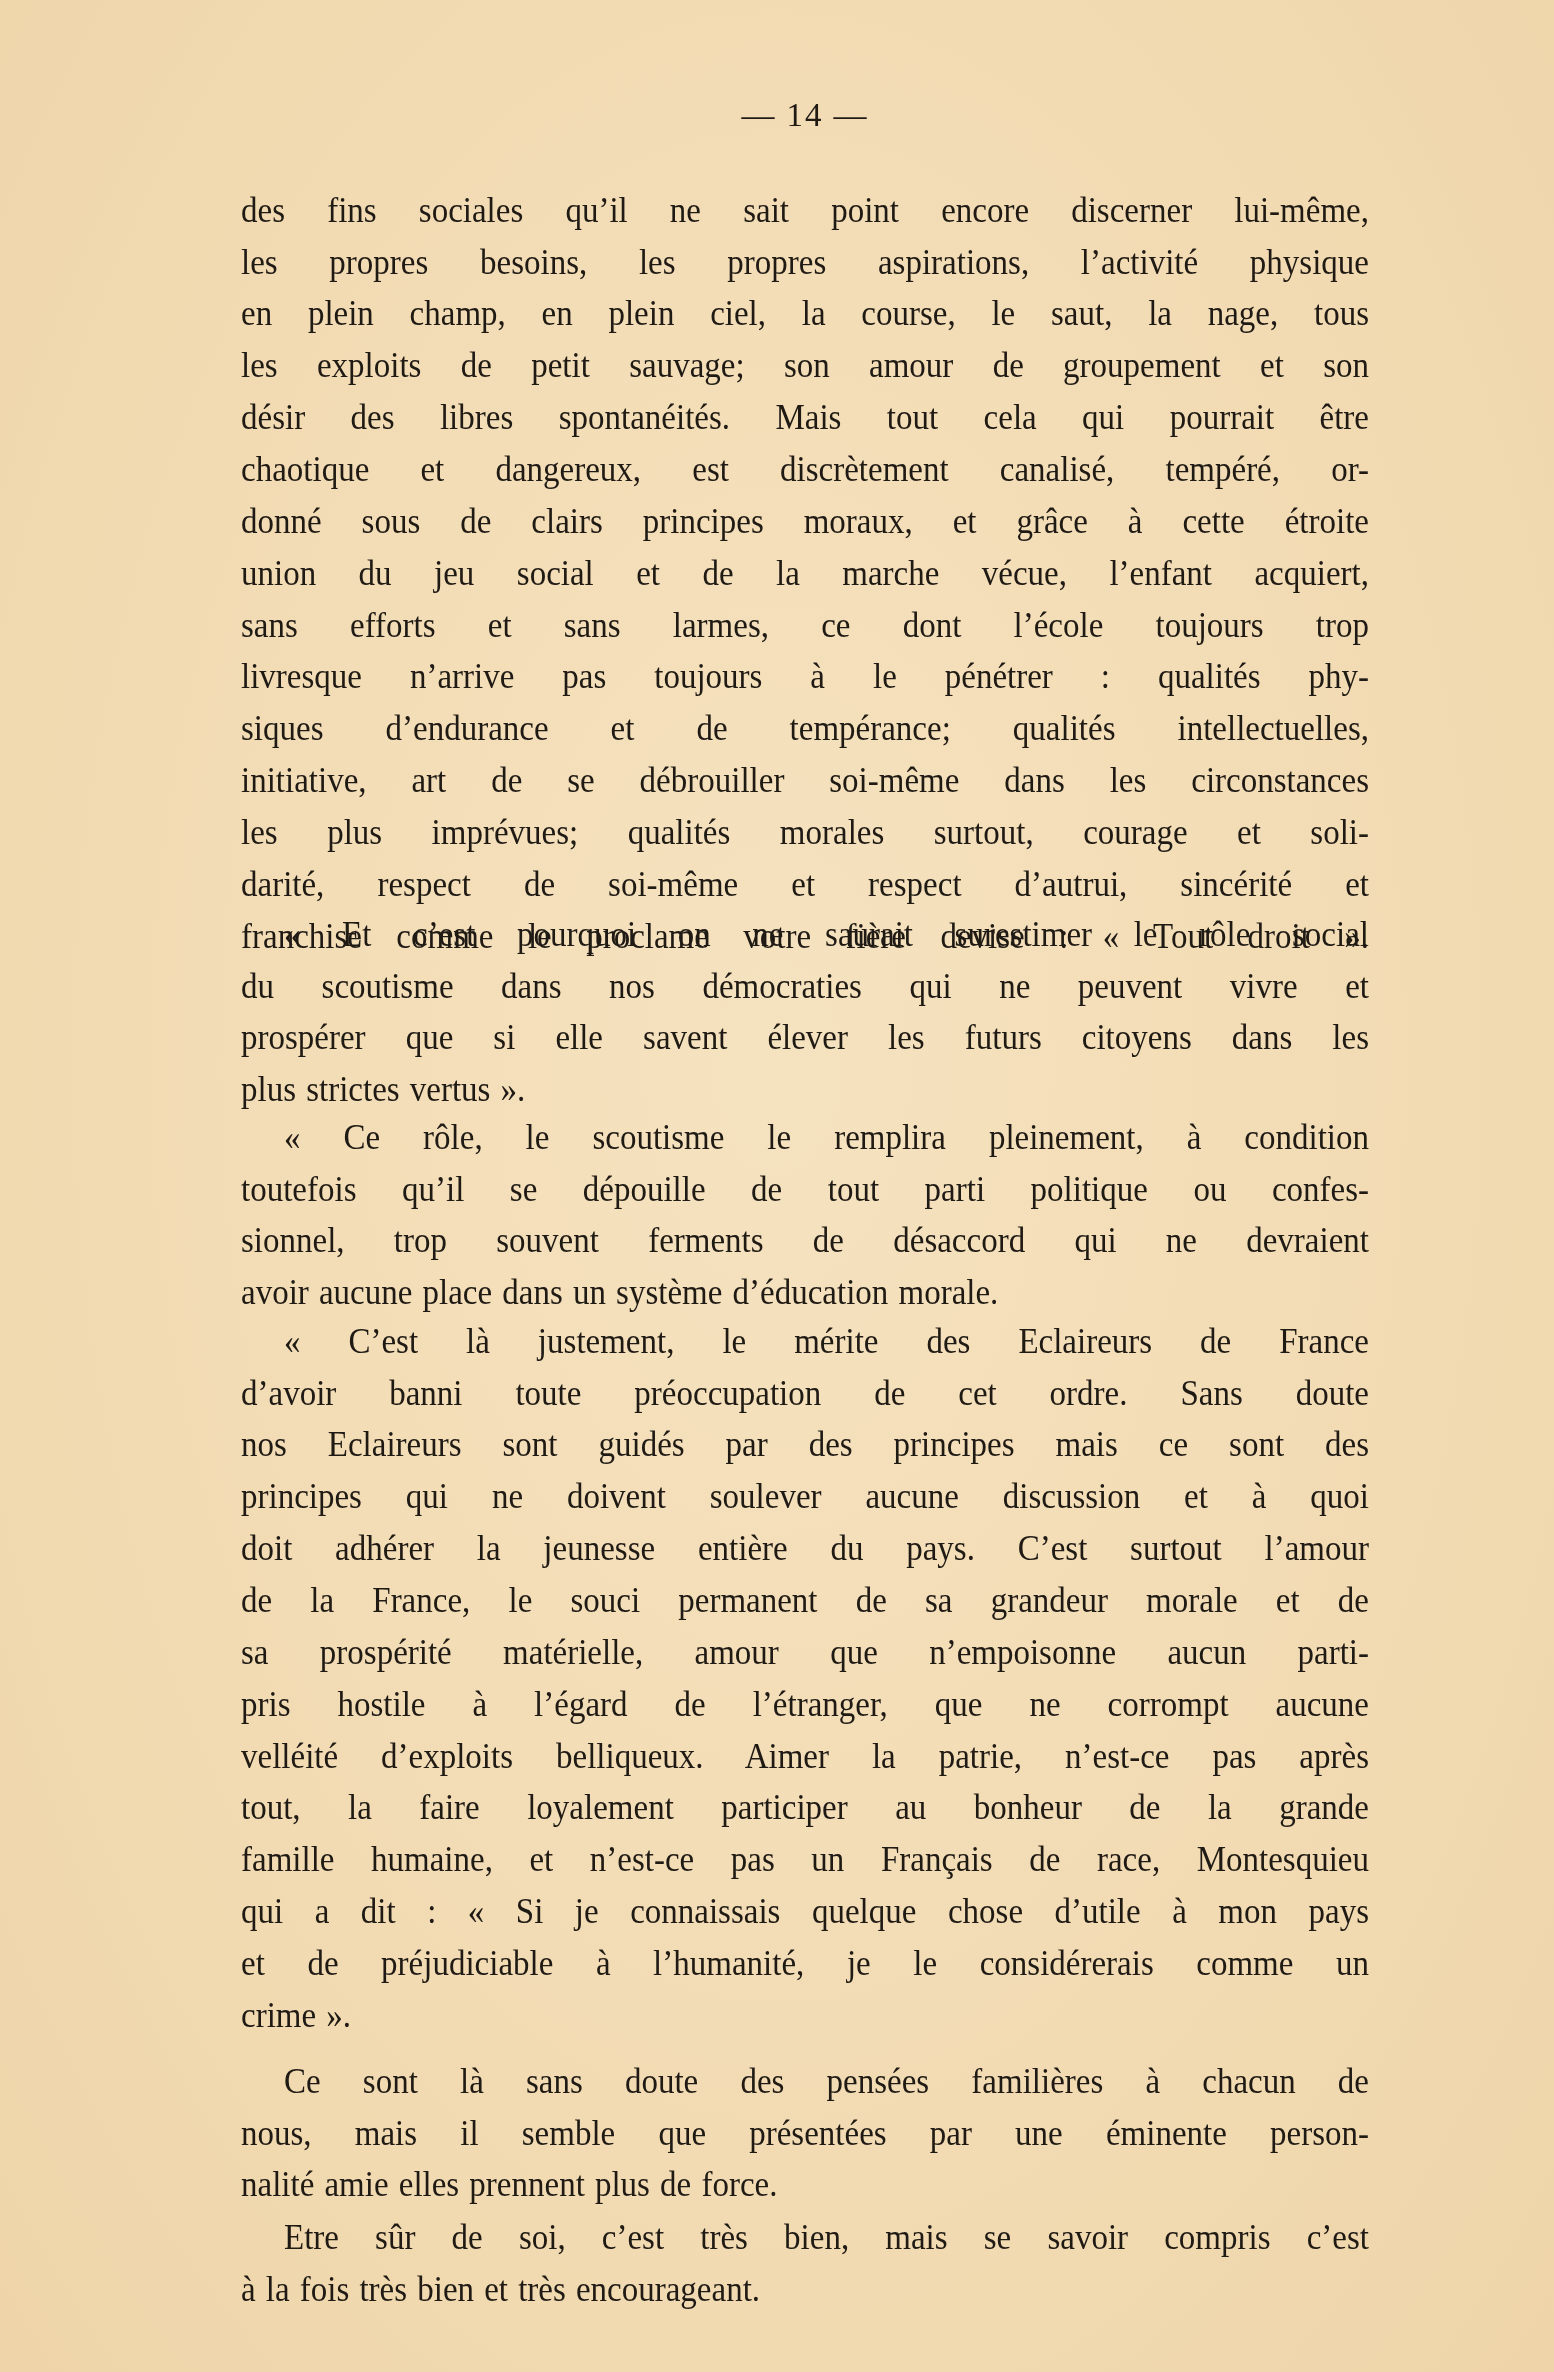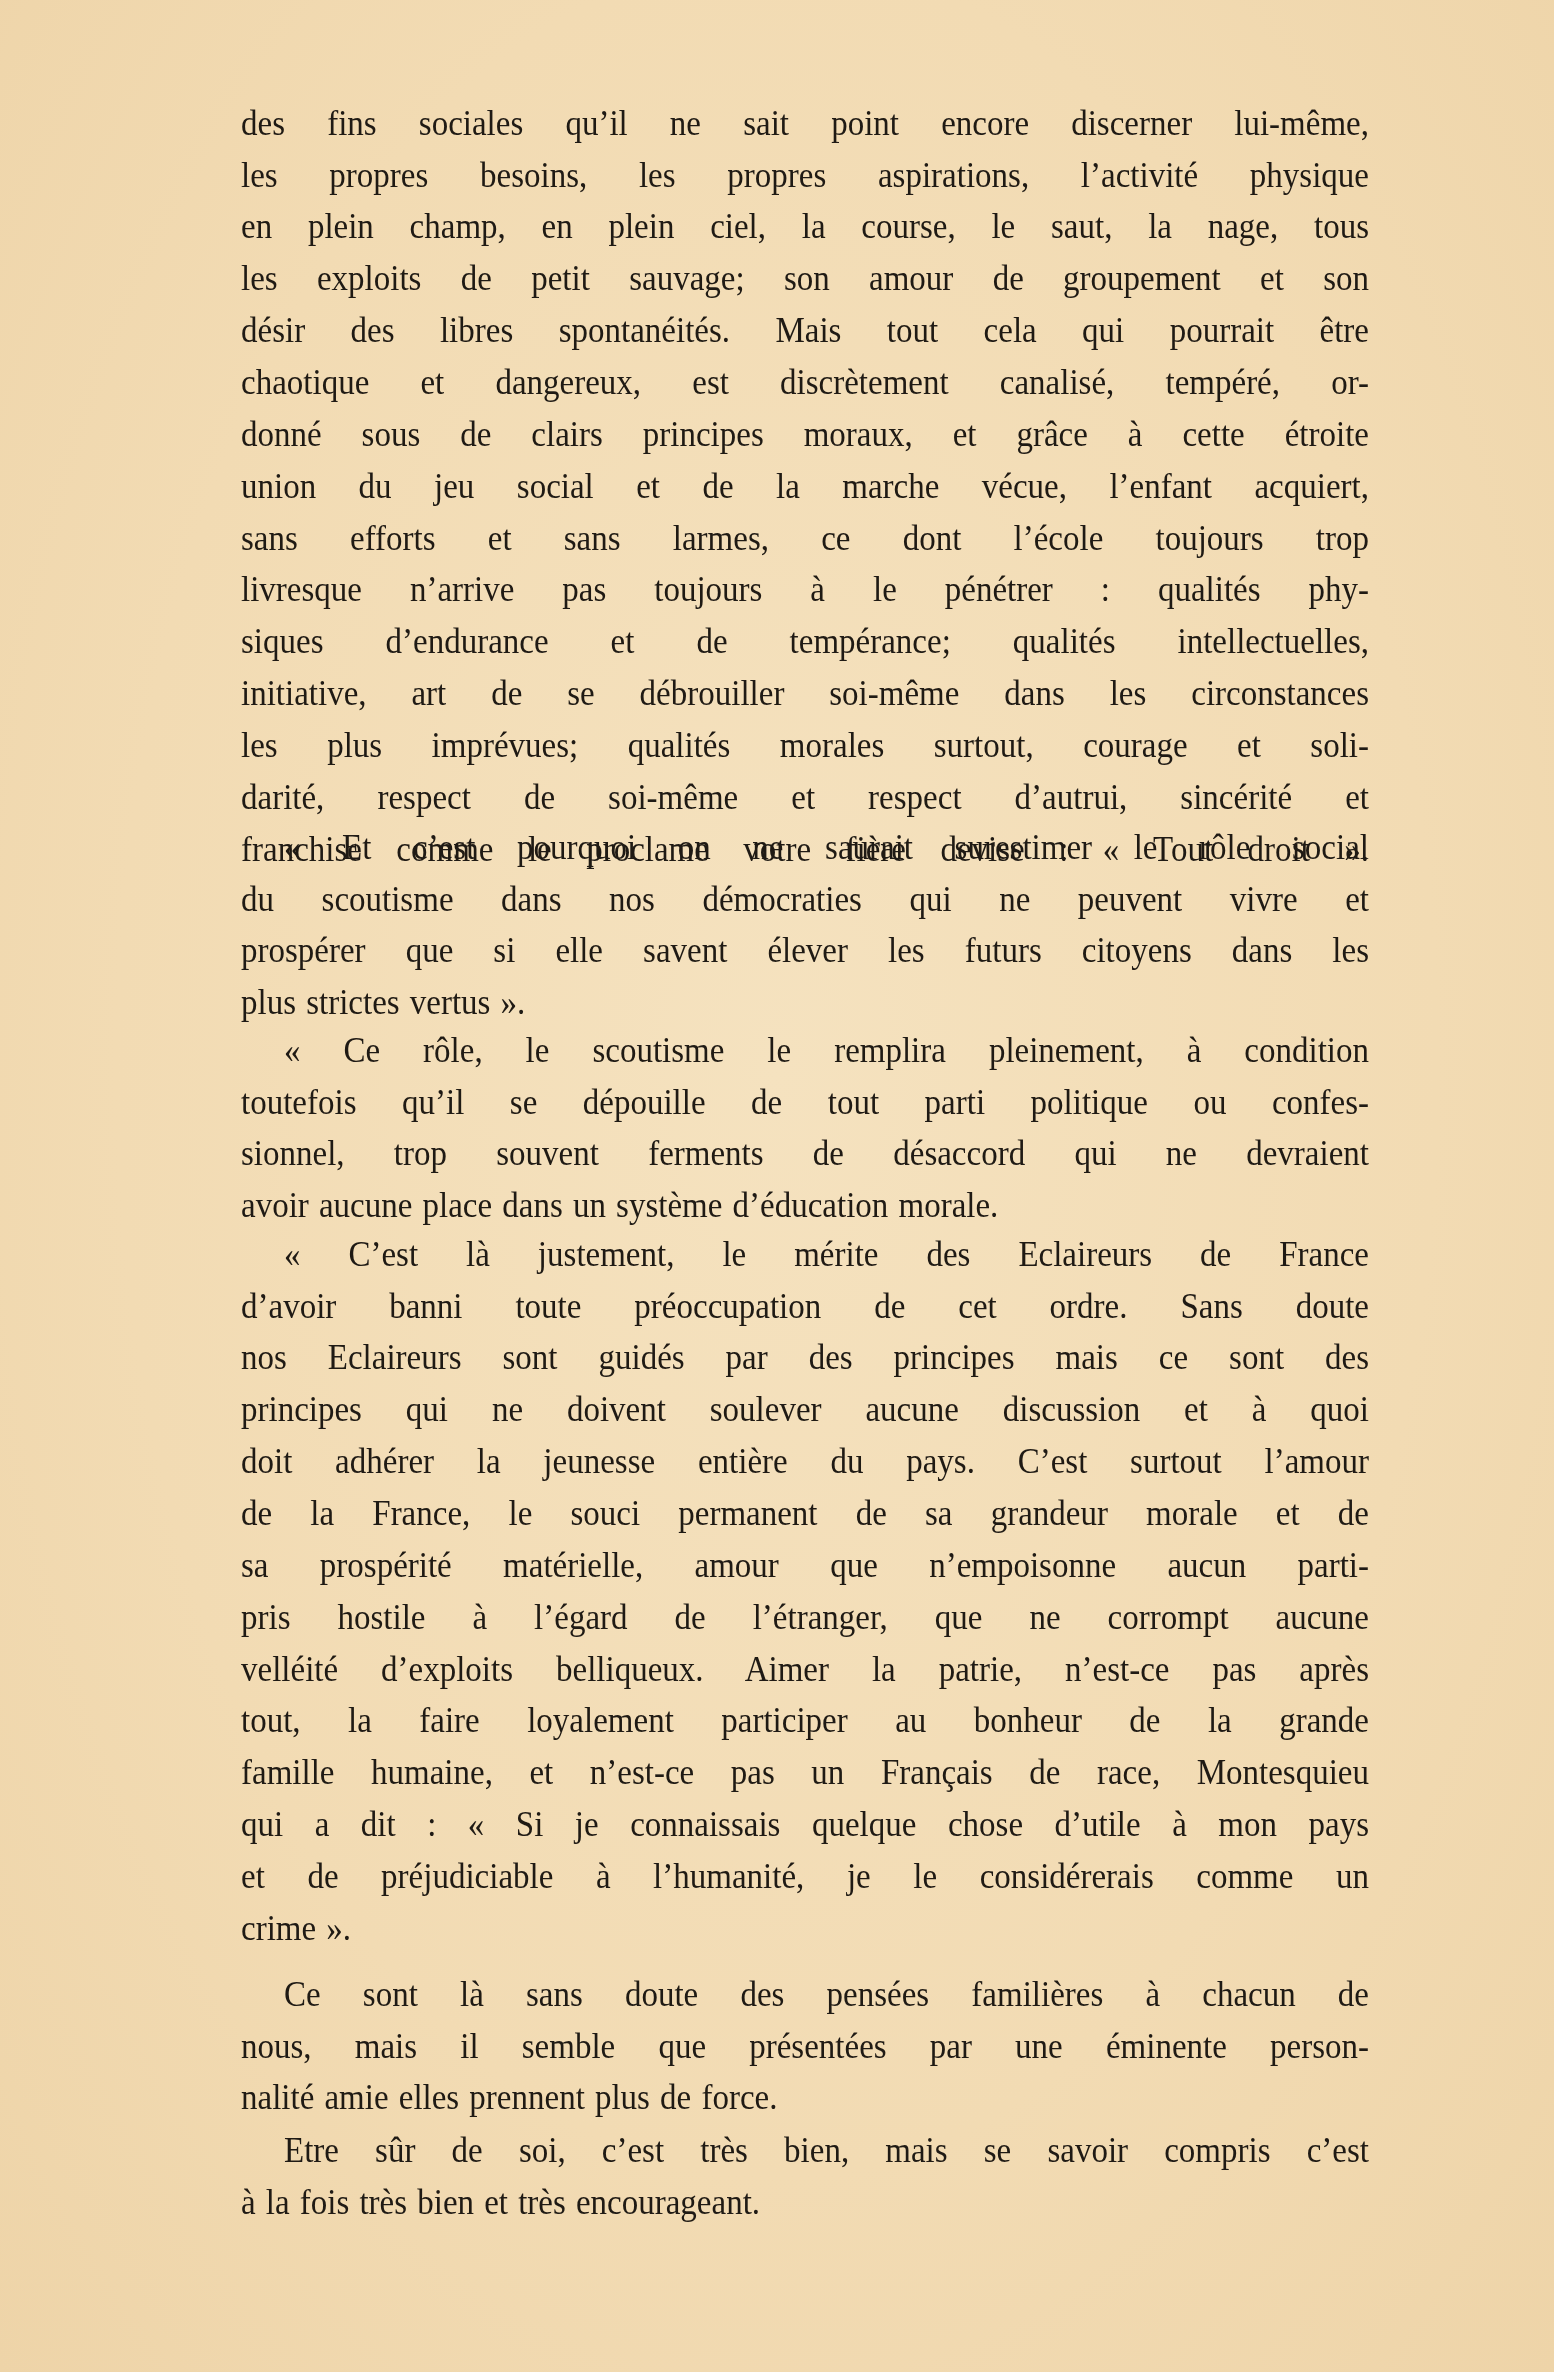--- a/index.html
+++ b/index.html
@@ -47,20 +47,21 @@
   .p3 { margin-top: 11.6px; }
   .p4 { margin-top: 11.6px; }
   .p5 { margin-top: 68px; }
   .p6 { margin-top: 11.6px; }
   .line { overflow: hidden; }
 </style>
 </head>
 <body>
 
 <div class="page">
+  <div class="page-number">— 14 —</div>
 
   <div class="para p1">
     <span class="line">des fins sociales qu’il ne sait point encore discerner lui-même,</span>
     <span class="line">les propres besoins, les propres aspirations, l’activité physique</span>
     <span class="line">en plein champ, en plein ciel, la course, le saut, la nage, tous</span>
     <span class="line">les exploits de petit sauvage; son amour de groupement et son</span>
     <span class="line">désir des libres spontanéités. Mais tout cela qui pourrait être</span>
     <span class="line">chaotique et dangereux, est discrètement canalisé, tempéré, or-</span>
     <span class="line">donné sous de clairs principes moraux, et grâce à cette étroite</span>
     <span class="line">union du jeu social et de la marche vécue, l’enfant acquiert,</span>

